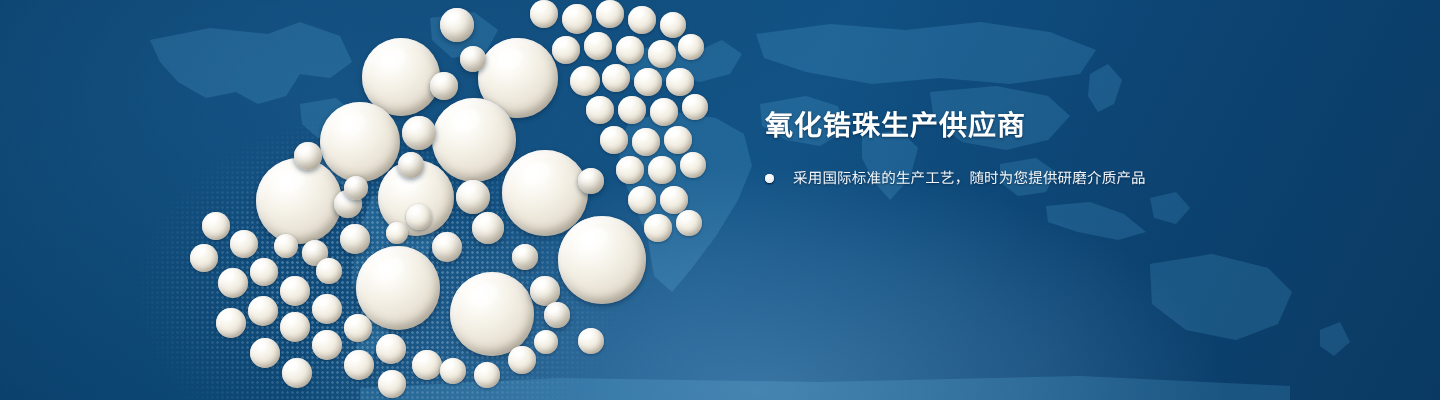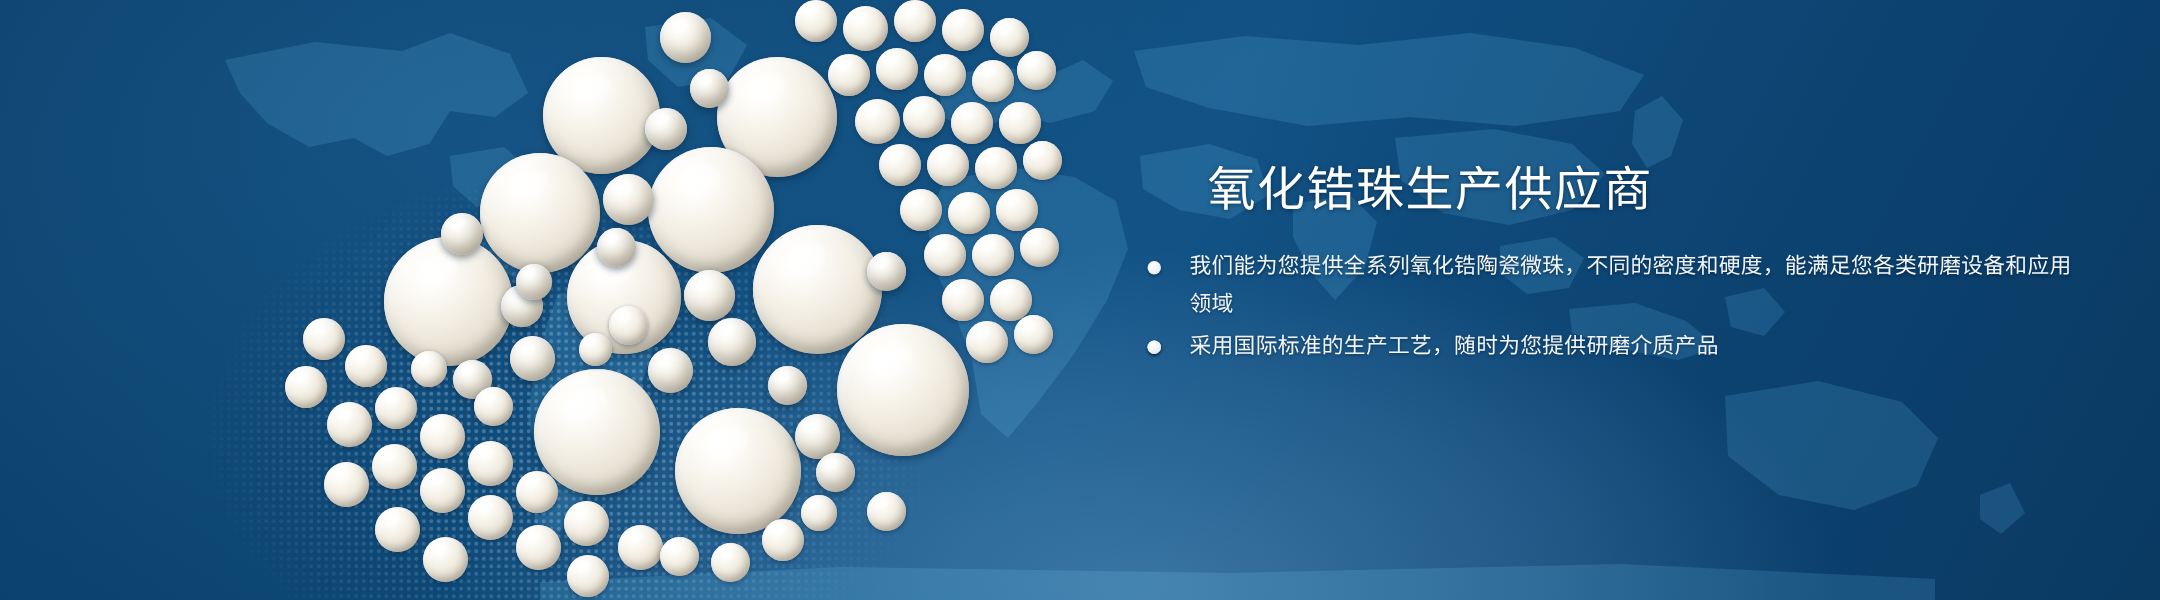--- a/index.html
+++ b/index.html
@@ -68,28 +68,27 @@
       0 1px 3px rgba(4,30,55,.40); }
 
   
   #copy{
     position:absolute;
     left:765px; top:108px;
     width:620px;
     color:#ffffff;
   }
   #title{
-    font-size:32px;
-    font-weight:400;
+    font-size:28px;
+    font-weight:700;
     letter-spacing:1px;
     line-height:36px;
     color:#ffffff;
     text-shadow:0 1px 3px rgba(0,20,40,.55);
     white-space:nowrap;
-    margin-left:40px;
   }
   #bullets{
     list-style:none;
     margin-top:22px;
   }
   #bullets li{
     position:relative;
     padding-left:28px;
     font-size:14.5px;
     line-height:25px;
@@ -241,24 +240,20 @@
     <div class="bead sm" style="left:448px; top:338px; width:26px; height:26px;"></div>
   </div>
 
   <div id="copy">
 
     <h1 id="title">氧化锆珠生产供应商</h1>
 
     <ul id="bullets">
       <li>
         <span class="dot"></span>
-        <span>我们能为您提供全系列氧化锆陶瓷微珠，不同的密度和硬度，能满足您各类研磨设备和应用领域</span>
-      </li>
-      <li>
-        <span class="dot"></span>
       </li>
       <li>
         <span class="dot"></span>
         <span>采用国际标准的生产工艺，随时为您提供研磨介质产品</span>
       </li>
     </ul>
 
   </div>
 </div>
 

